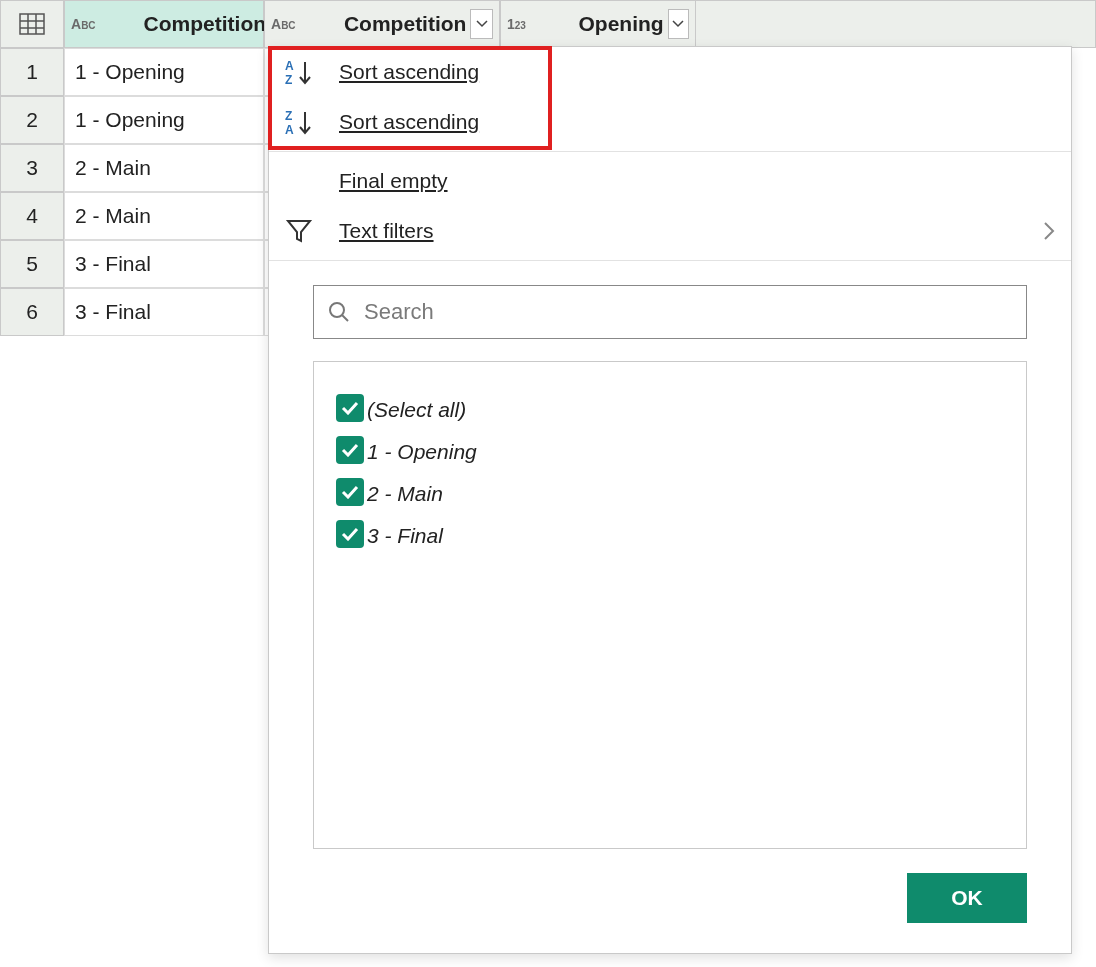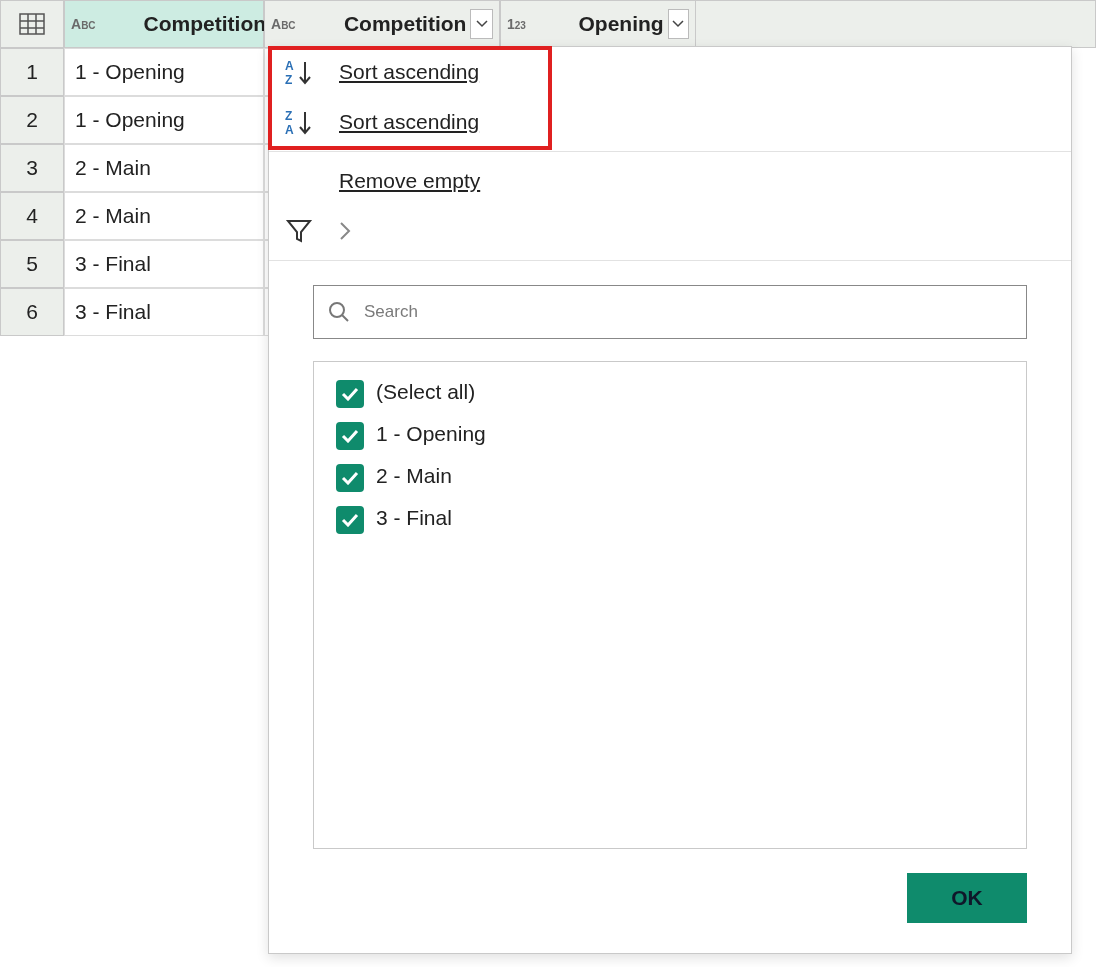--- a/index.html
+++ b/index.html
@@ -30,31 +30,31 @@
   }
   .highlight-box { position:absolute; left:268px; top:46px; width:284px; height:104px; border:4px solid #e02020; pointer-events:none; z-index:10;}
   .menu-item { display:flex; align-items:center; height:50px; padding:0 16px; gap:18px; }
   .menu-item .mi-icon { width:36px; display:flex; align-items:center; justify-content:flex-start; }
   .menu-item .mi-label { flex:1;text-decoration:underline; }
   .menu-item .chev { color:#888; }
   .sep { height:1px; background:#e2e2e2; margin:4px 0; }
 
   .search-wrap { padding:20px 44px 10px 44px; }
   .search { width:100%; height:54px; border:1px solid #888; display:flex; align-items:center; padding:0 14px; gap:12px; color:#666; font-size:22px; }
-  .search input { border:none; outline:none; flex:1; font-size:17px; color:#222; background:transparent; }
+  .search input { border:none; outline:none; flex:1; font-size:22px; color:#222; background:transparent; }
   .search input::placeholder { color:#7a7a7a; }
 
   .list-wrap { margin:12px 44px 0 44px; border:1px solid #c9c9c9; flex:1; padding:18px 22px; overflow:auto; }
-  .chk-row { display:flex; align-items:flex-start; gap:12px; height:42px; }
+  .chk-row { display:flex; align-items:flex-end; gap:3px; height:42px;font-style:italic; }
   .chk { width:28px; height:28px; border-radius:4px; background:#0f8b6c; display:flex; align-items:center; justify-content:center; }
   .chk svg { width:18px; height:14px; stroke:#fff; stroke-width:3; fill:none; }
 
   .btn-row { display:flex; justify-content:flex-end; gap:20px; padding:24px 44px 30px 0; }
   .btn { height:50px; min-width:120px; display:flex; align-items:center; justify-content:center; font-size:21px; }
-  .btn-ok { background:#0f8b6c; color:#0f172a; border:none; font-weight:600; }
+  .btn-ok { background:#0f8b6c; color:#ffffff; border:none; font-weight:600; }
   .btn-cancel { background:#fff; border:1px solid #888; }
 
   svg { display:block; }
 </style>
 </head>
 <body>
 
 <div class="canvas">
 
   <div class="grid">
@@ -171,29 +171,30 @@
             <path d="M15 19 L20 25 L25 19" fill="none" stroke="#333" stroke-width="2"></path>
           </svg>
       </span>
       <span class="mi-label">Sort ascending</span>
     </div>
 
     <div class="sep"></div>
 
     <div class="menu-item">
       <span class="mi-icon"></span>
-      <span class="mi-label">Remove empty</span>
+      <span class="mi-label">Final empty</span>
     </div>
 
     <div class="menu-item">
       <span class="mi-icon">
         <svg width="28" height="26">
             <path d="M3 3 L25 3 L16 14 L16 23 L12 21 L12 14 Z" fill="none" stroke="#333" stroke-width="2"></path>
           </svg>
       </span>
+      <span class="mi-label">Text filters</span>
       <span class="chev">
         <svg width="12" height="20">
             <path d="M2 2 L10 10 L2 18" fill="none" stroke="#888" stroke-width="2"></path>
           </svg>
       </span>
     </div>
 
     <div class="sep"></div>
 
     <div class="search-wrap">

